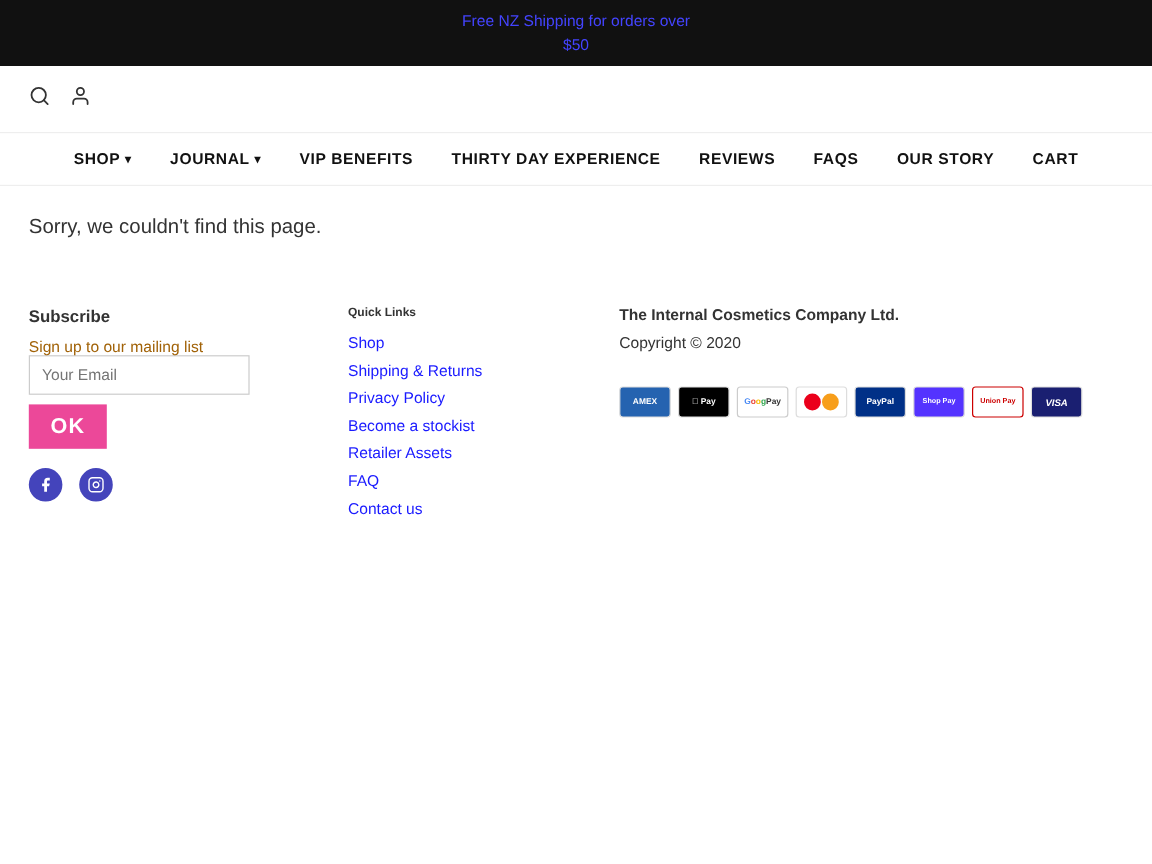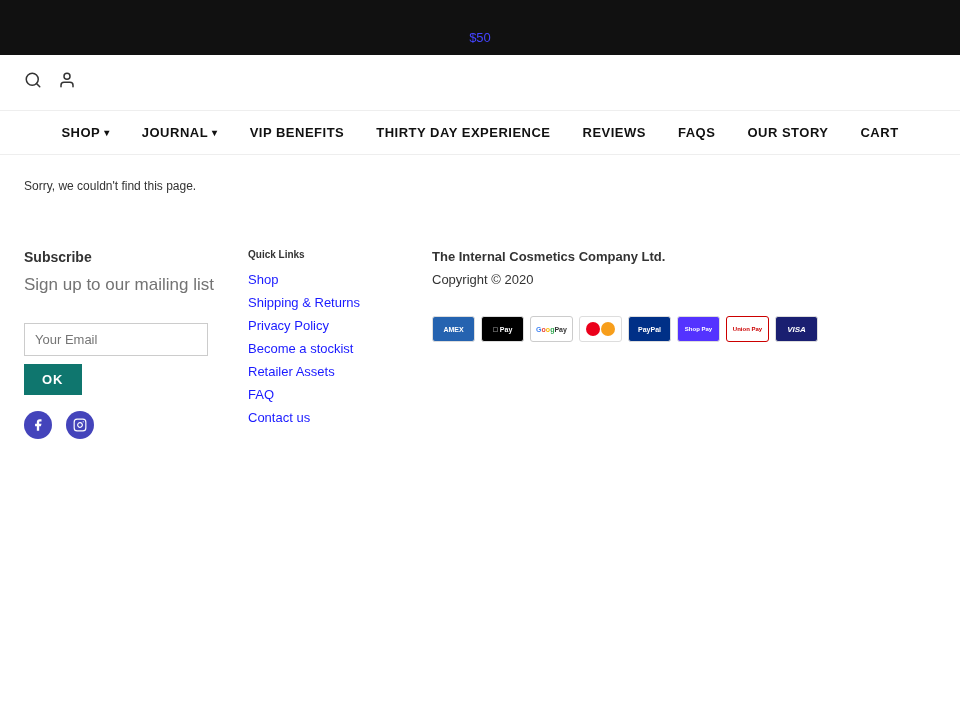--- a/index.html
+++ b/index.html
@@ -59,62 +59,62 @@
     }
     .nav-item .chevron {
       font-size: 10px;
     }
 
     
     .main-content {
       padding: 24px 24px 0 24px;
     }
     .not-found-msg {
-      font-size: 12px;
+      font-size: 17px;
       color: #333;
       margin-bottom: 32px;
     }
 
     
     .footer {
       padding: 24px 24px 48px 24px;
       display: flex;
-      gap: 24px;
+      gap: 66px;
       align-items: flex-start;
     }
 
     
     .subscribe-col {
       min-width: 200px;
     }
     .subscribe-title {
       font-size: 14px;
       font-weight: 700;
       margin-bottom: 10px;
     }
     .subscribe-desc {
-      font-size: 17px;
-      margin-bottom: 28px;
-      color: #737373;
+      font-size: 13px;
+      margin-bottom: 0;
+      color: #a16207;
     }
     .email-input {
       border: 1px solid #ccc;
       padding: 8px 10px;
       font-size: 13px;
       width: 184px;
       display: block;
       margin-bottom: 8px;
       color: #999;
     }
     .ok-btn {
-      background: #0f766e;
+      background: #ec4899;
       color: #fff;
       border: none;
       padding: 8px 18px;
-      font-size: 13px;
+      font-size: 18px;
       font-weight: 700;
       cursor: pointer;
       letter-spacing: 1px;
     }
     .social-icons {
       display: flex;
       gap: 14px;
       margin-top: 16px;
     }
     .social-icon {
@@ -187,21 +187,21 @@
     .mastercard-right { width: 14px; height: 14px; border-radius: 50%; background: #f79e1b; position: absolute; right: 6px; }
     .payment-icon.paypal { background: #003087; color: #fff; font-size: 7px; }
     .payment-icon.shopify-pay { background: #5433ff; color: #fff; font-size: 6px; }
     .payment-icon.unionpay { background: #fff; color: #c00; font-size: 6px; border-color: #c00; }
     .payment-icon.visa { background: #1a1f71; color: #fff; font-size: 8px; font-style: italic; }
   </style>
 </head>
 <body>
 
 <div class="top-banner">
-  <br>
+  <span>Free NZ Shipping for orders over</span><br>
   <span>$50</span>
 </div>
 
 <div class="header">
   <div class="header-icons">
     <span class="header-icon">
       <svg width="18" height="18" viewBox="0 0 24 24" fill="none" stroke="#333" stroke-width="2" stroke-linecap="round" stroke-linejoin="round">
         <circle cx="11" cy="11" r="8"></circle>
           <line x1="21" y1="21" x2="16.65" y2="16.65"></line>
       </svg>

